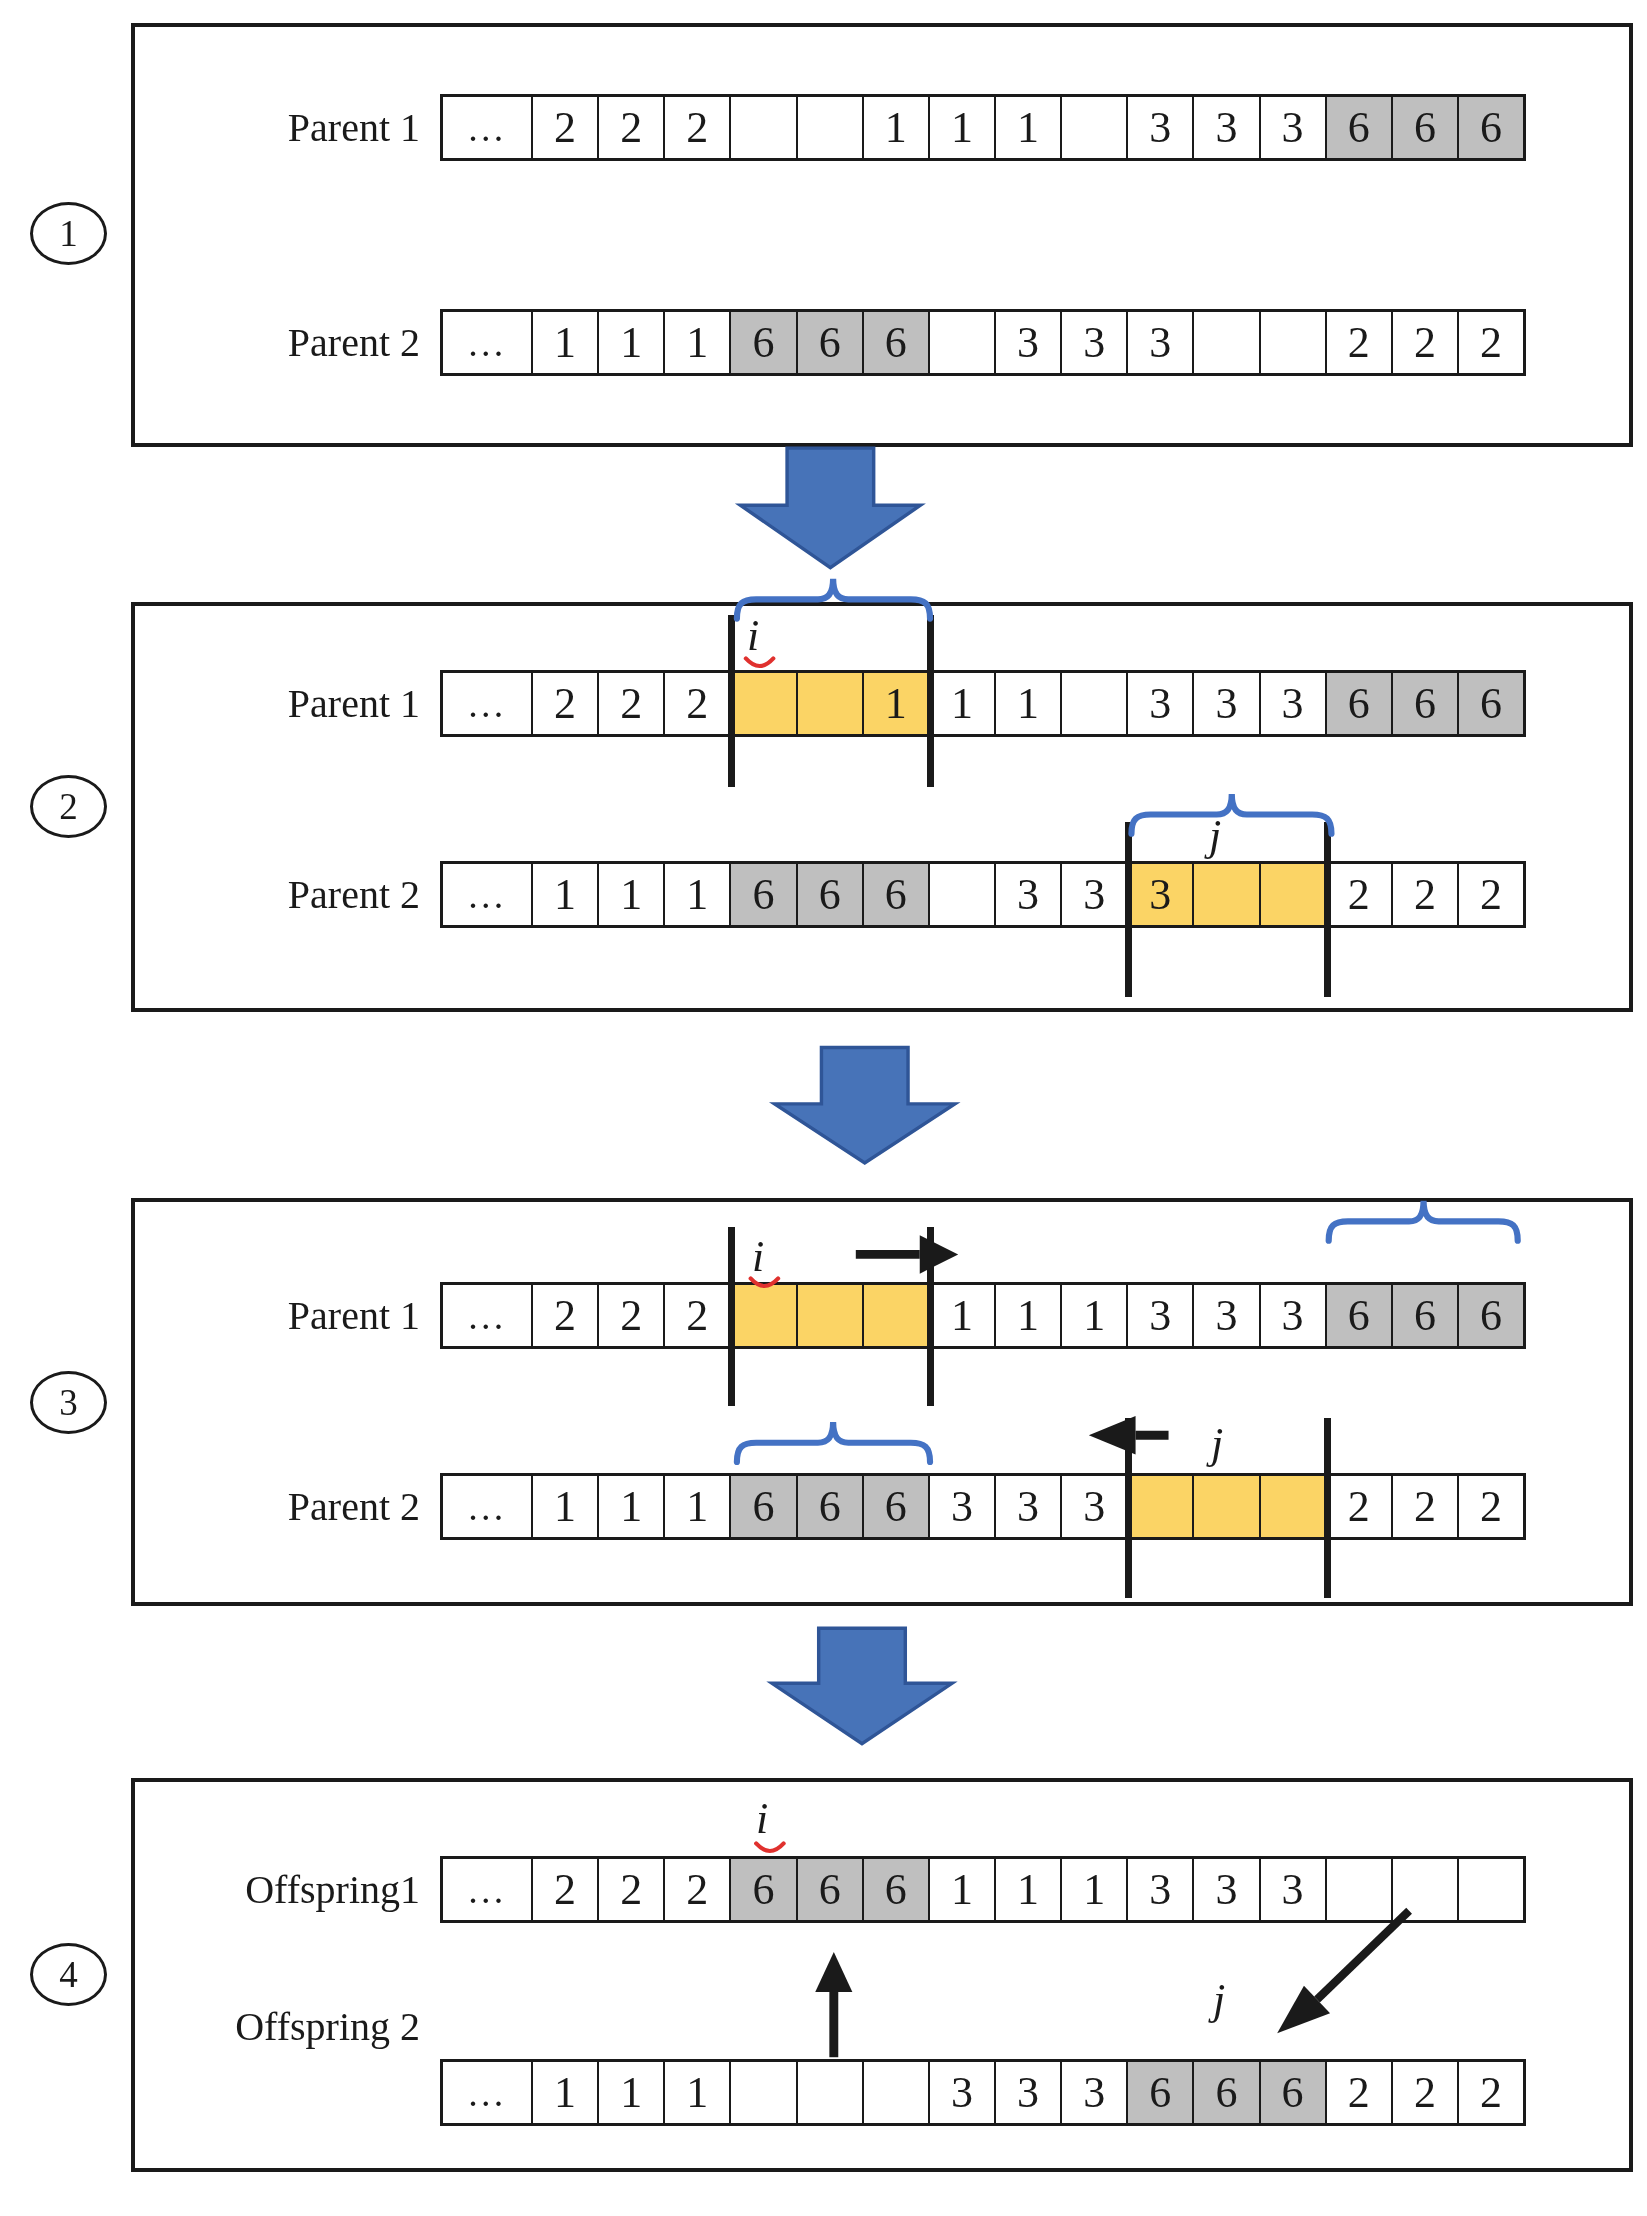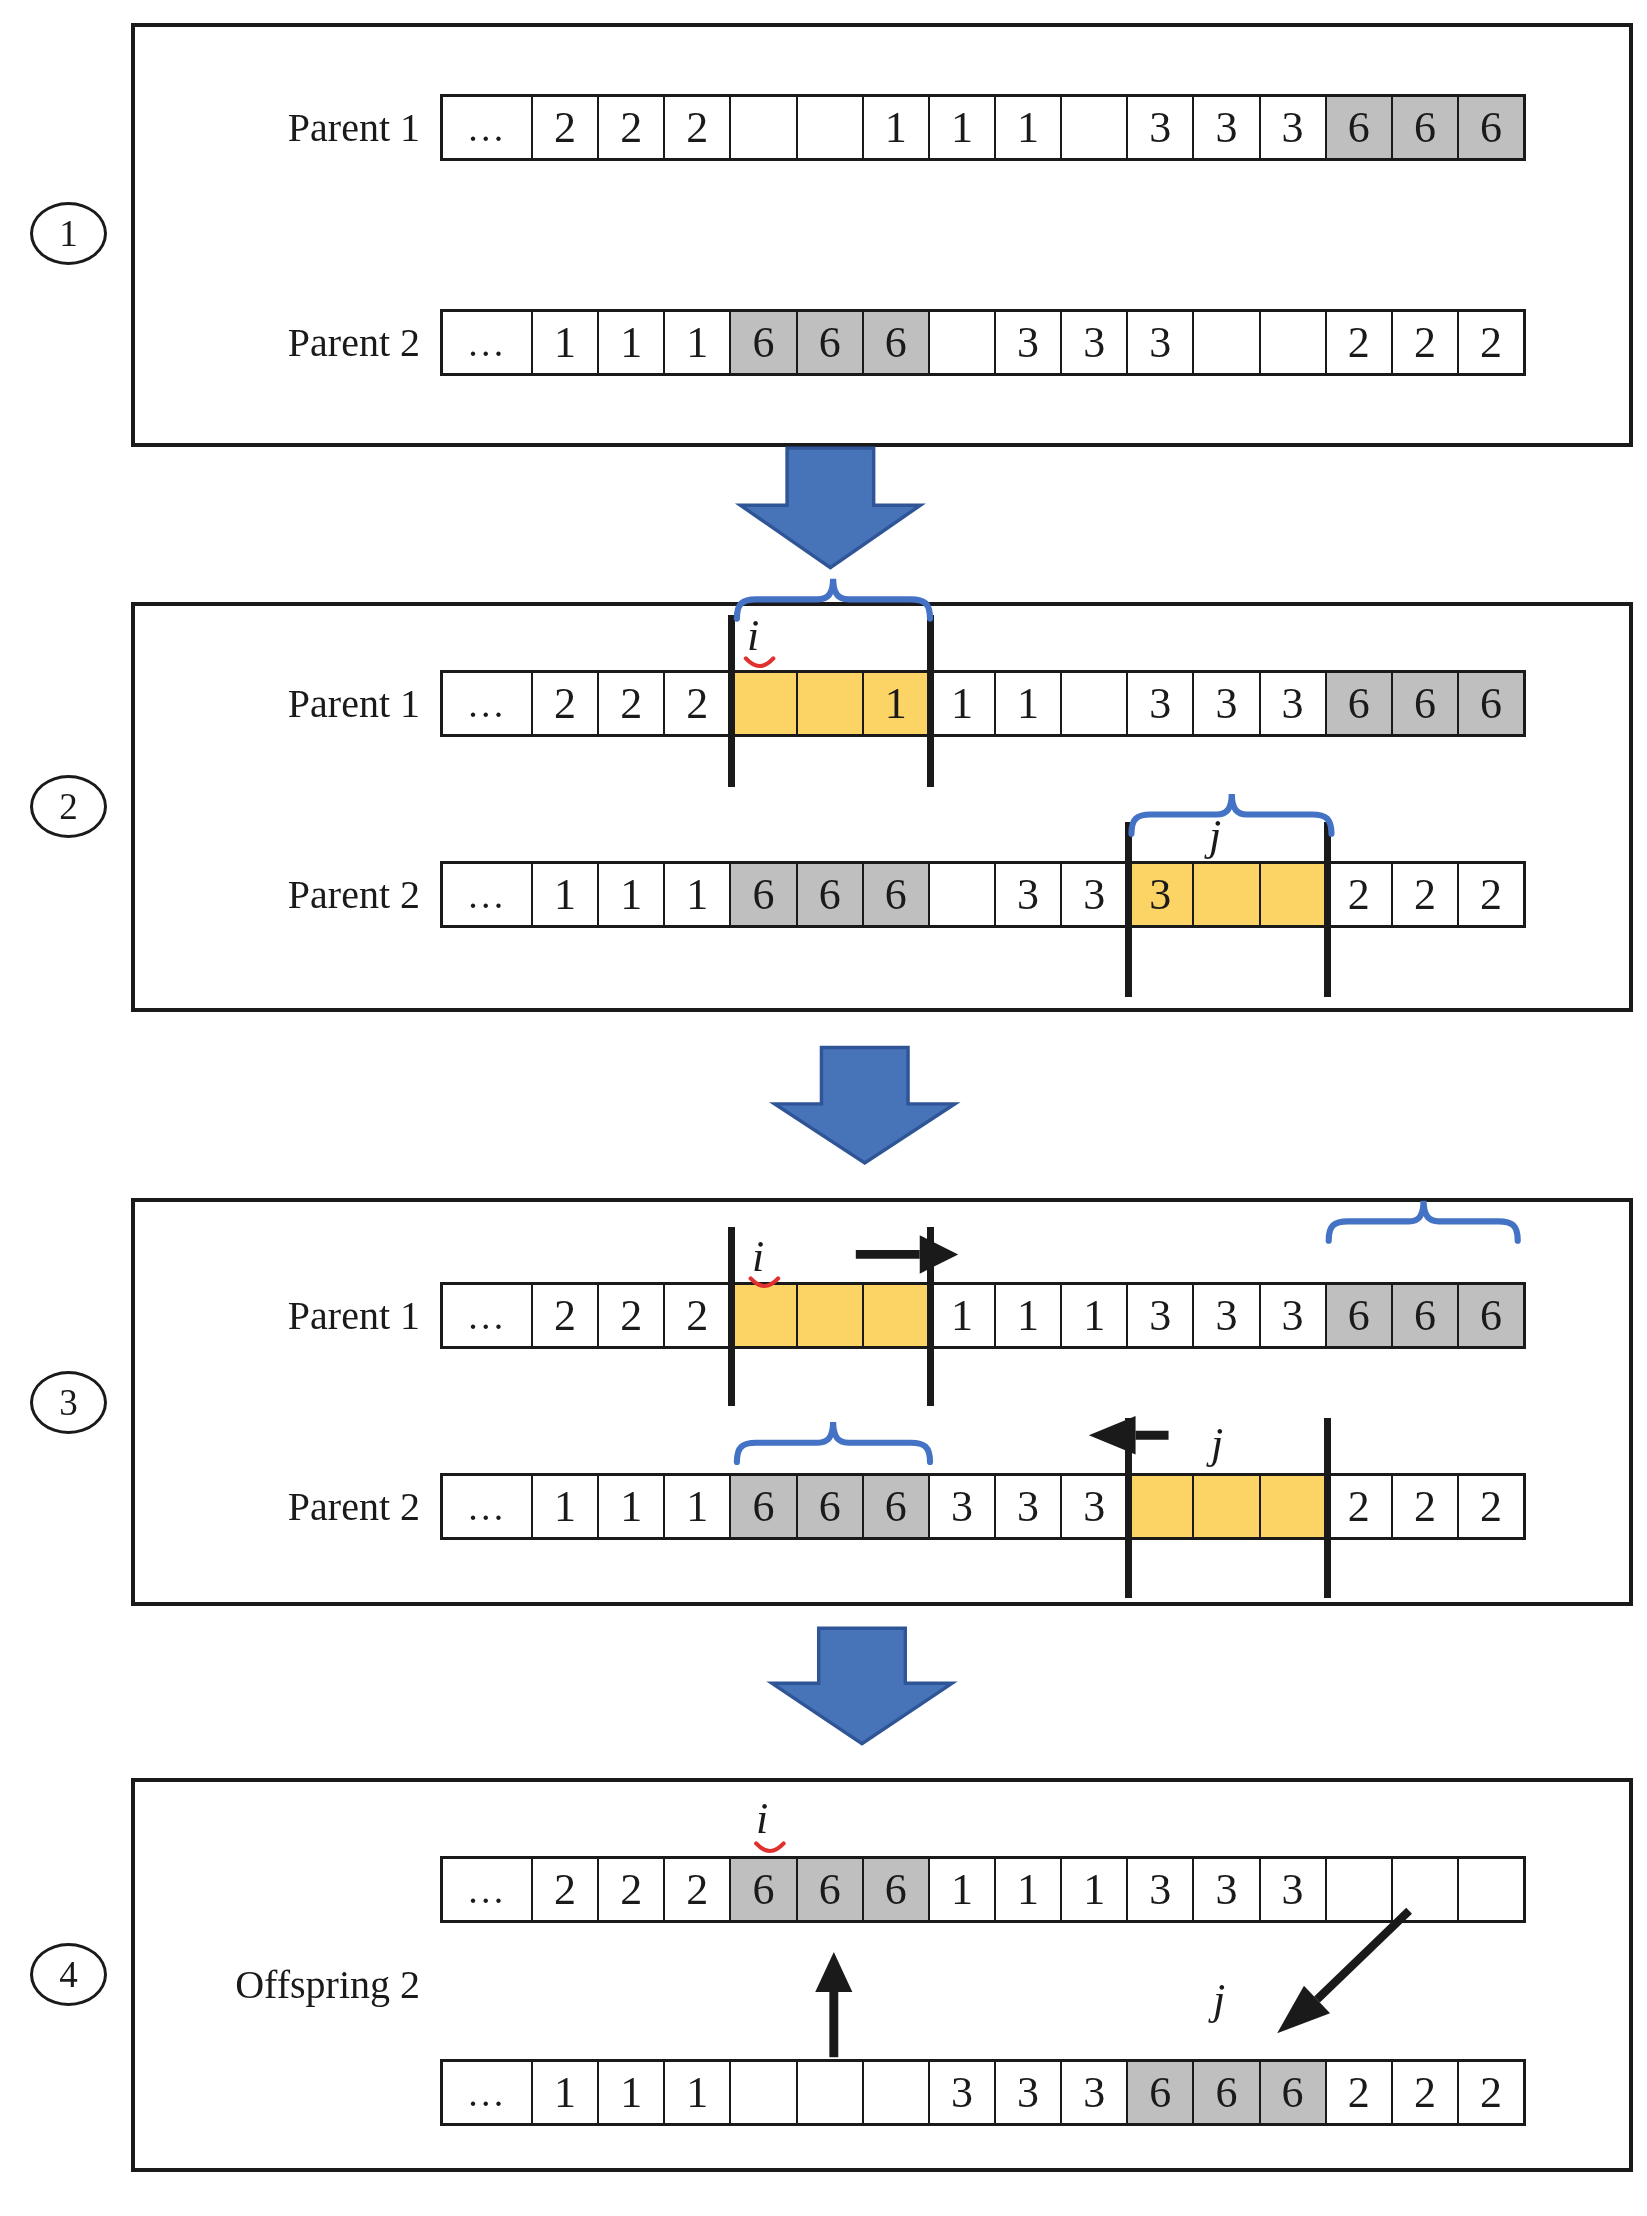--- a/index.html
+++ b/index.html
@@ -58,21 +58,22 @@
   <div class="panel" style="top:602px;height:410px"></div>
   <div class="panel" style="top:1198px;height:408px"></div>
   <div class="panel" style="top:1778px;height:394px"></div>
 
   <div class="rowlabel" style="top:94px">Parent 1</div>
   <div class="rowlabel" style="top:309px">Parent 2</div>
   <div class="rowlabel" style="top:670px">Parent 1</div>
   <div class="rowlabel" style="top:861px">Parent 2</div>
   <div class="rowlabel" style="top:1282px">Parent 1</div>
   <div class="rowlabel" style="top:1473px">Parent 2</div>
-  <div class="rowlabel" style="top:1951px">Offspring 2</div>
+  <div class="rowlabel" style="top:1856px">Offspring1</div>
+  <div class="rowlabel" style="top:1993px">Offspring 2</div>
 
   <div class="seqrow" style="top:94px">
       <div class="cell">
         <span>…</span>
       </div>
       <div class="cell">
         <span>2</span>
       </div>
       <div class="cell">
         <span>2</span>

